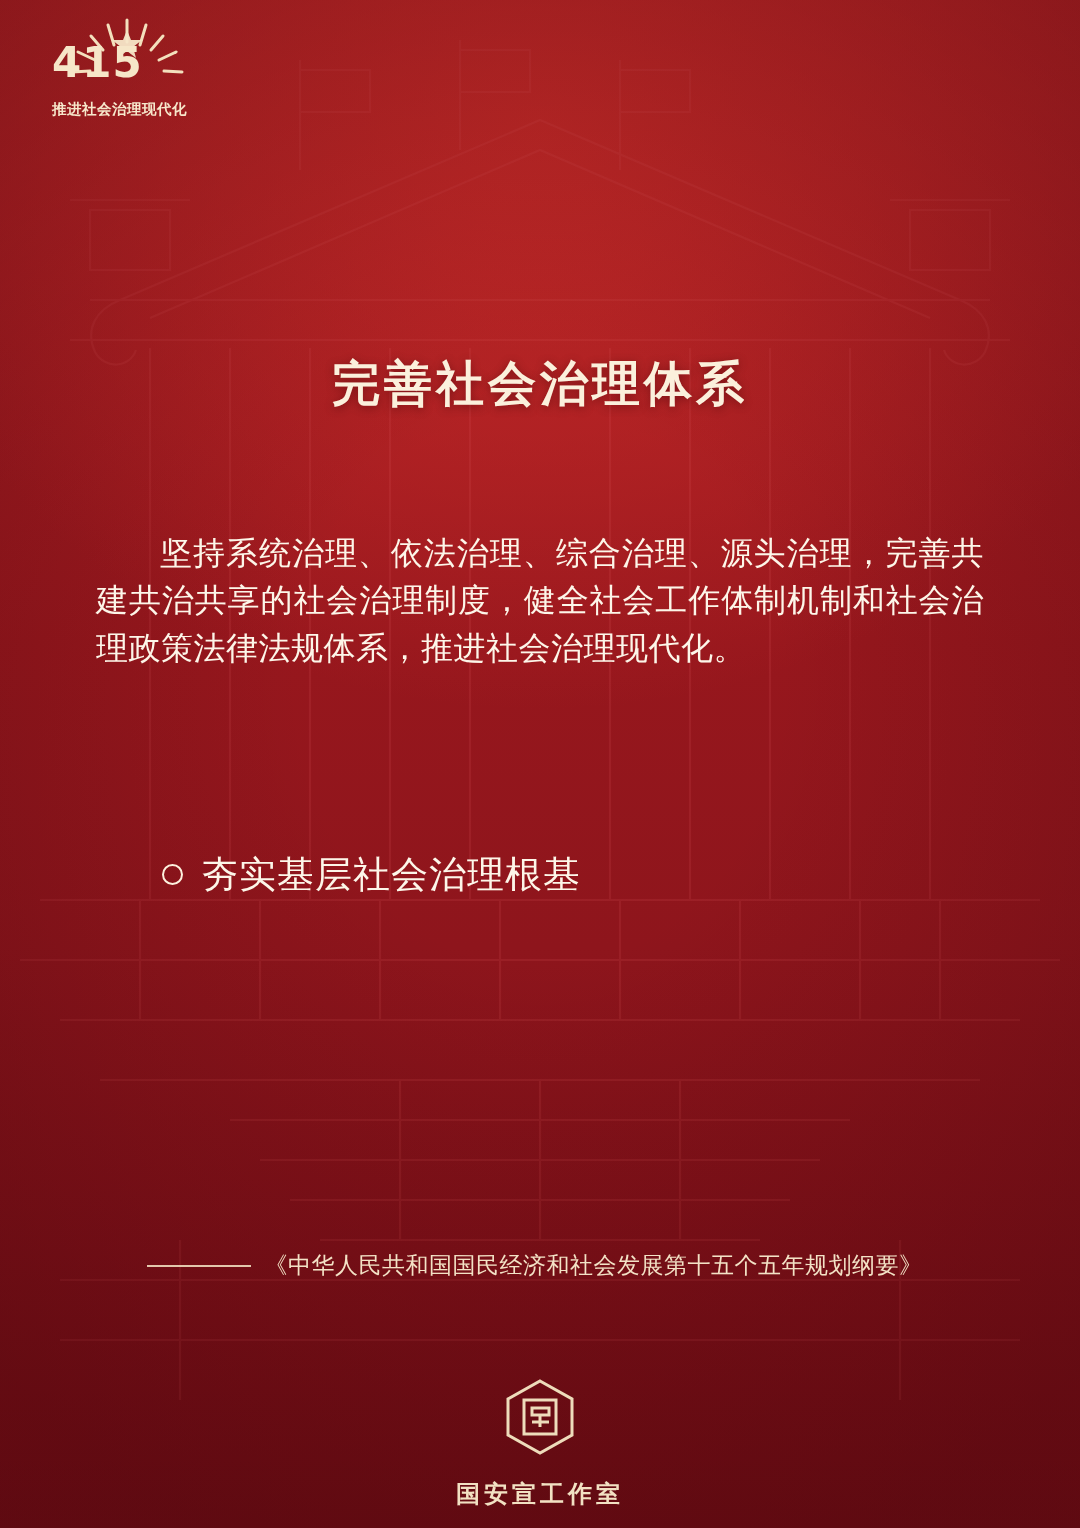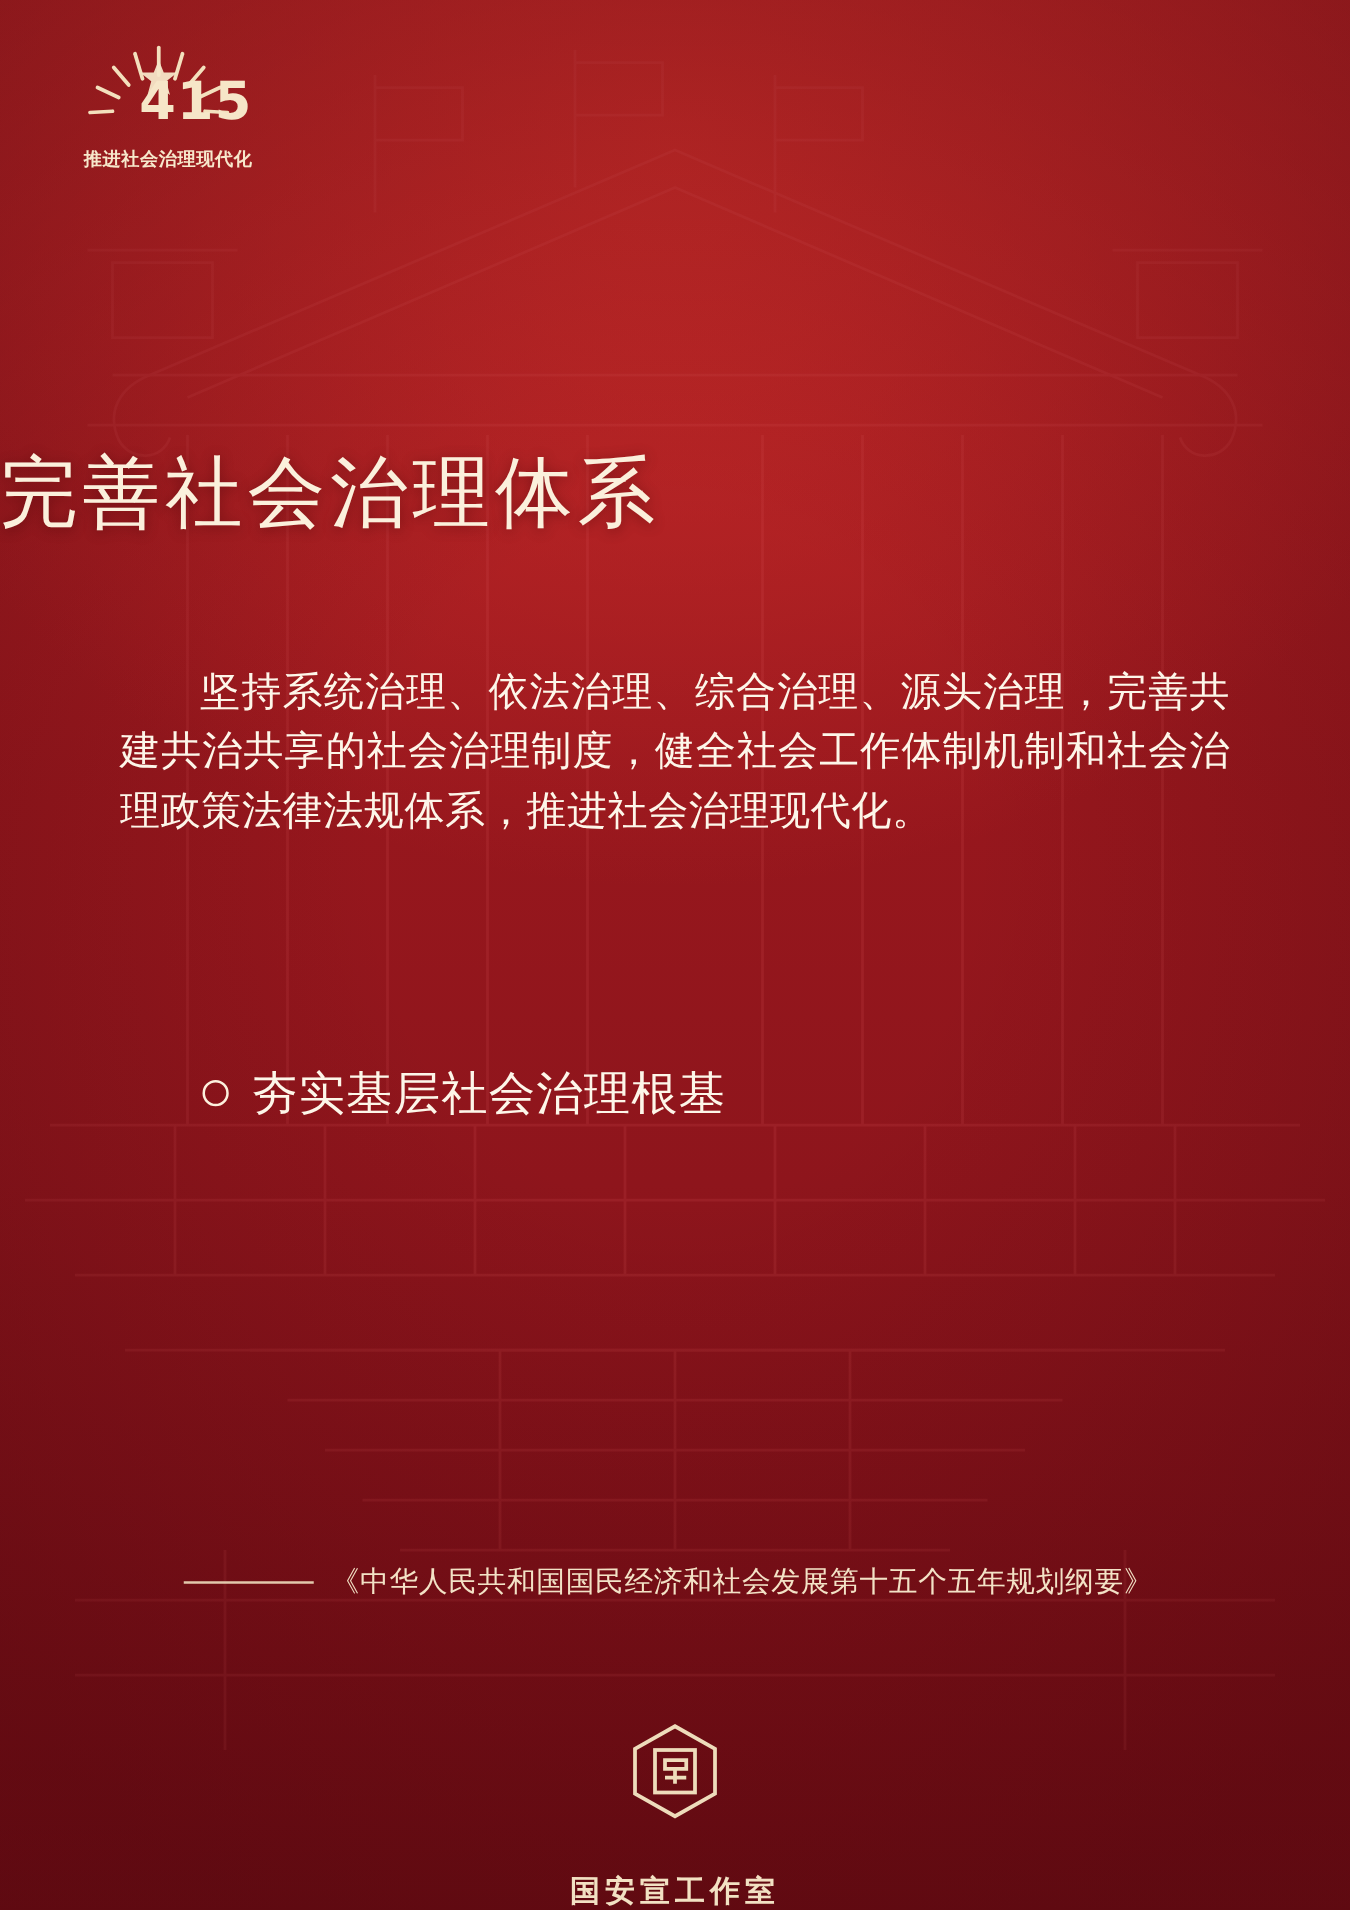--- a/index.html
+++ b/index.html
@@ -38,24 +38,24 @@
 
   .content {
     position: absolute;
     inset: 0;
   }
 
   
   .logo {
     position: absolute;
     left: 52px;
-    top: 34px;
+    top: 16px;
     width: 150px;
     height: 120px;
-    text-align: right;
+    text-align: left;
   }
   .logo-rays { position:absolute; left:0; top:0; width:150px; height:80px; }
   .logo-415 {
     position: absolute;
     left: 0; top: 26px;
     width: 150px;
     font-size: 42px;
     font-weight: bold;
     letter-spacing: 1px;
     color: #f6e6c8;
@@ -70,23 +70,23 @@
     font-weight: bold;
     letter-spacing: 0.5px;
     color: #f7e8cc;
   }
 
   
   .title {
     position: absolute;
     left: 0; right: 0;
     top: 352px;
-    text-align: left;
-    font-size: 62px;
-    font-weight: normal;
+    text-align: center;
+    font-size: 48px;
+    font-weight: bold;
     letter-spacing: 4px;
     color: #fbf0dc;
     text-shadow: 0 2px 10px rgba(60,0,6,0.45);
   }
 
   
   .para {
     position: absolute;
     left: 96px;
     right: 96px;
@@ -158,21 +158,20 @@
   .footer-name {
     position: absolute;
     left: 0; right: 0;
     top: 1478px;
     text-align: center;
     font-size: 24px;
     font-weight: bold;
     letter-spacing: 4px;
     color: #f2e1c3;
     font-family: "DejaVu Serif", "Liberation Serif", serif;
-    margin-top: 19px;
   }
 </style>
 </head>
 <body>
 
 <div id="poster">
 
   <div class="bg-art">
     <svg viewBox="0 0 1080 1528" preserveAspectRatio="none" aria-hidden="true">
       <g fill="none" stroke="#d9565a" stroke-width="2.2" opacity="0.55">

